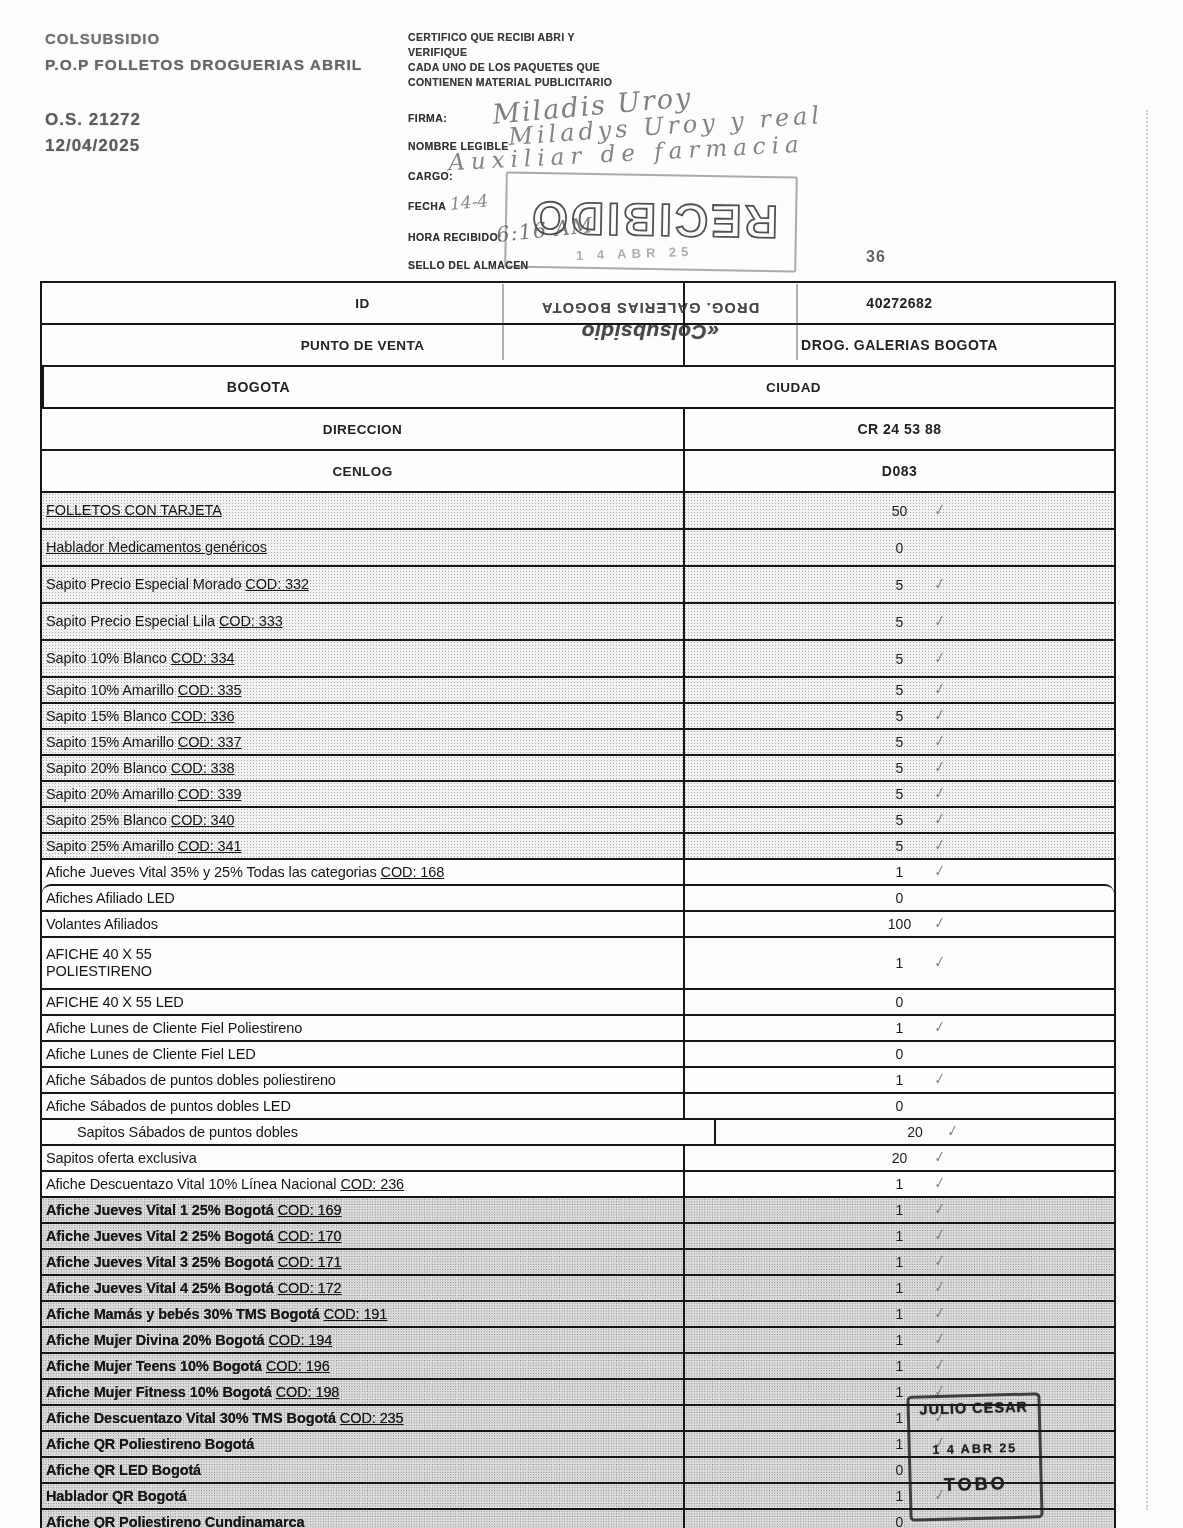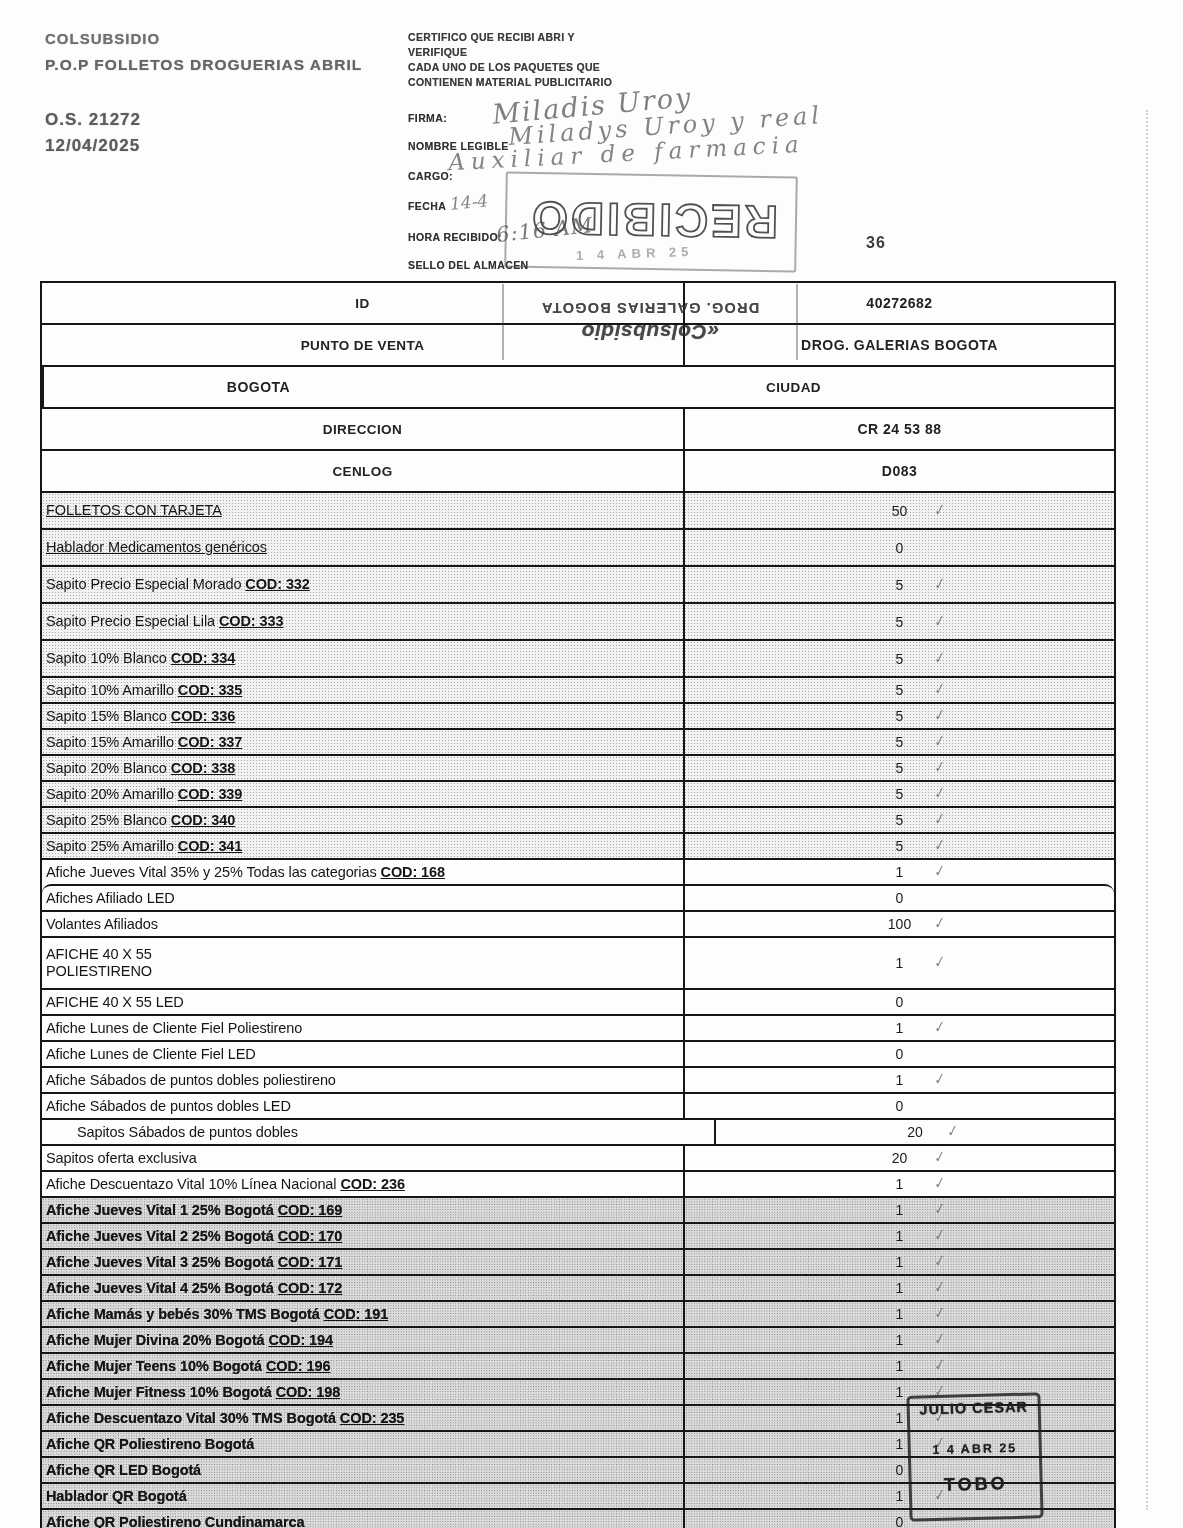--- a/index.html
+++ b/index.html
@@ -37,21 +37,21 @@
   .hand-hora{left:496px;top:218px;font-size:21px;letter-spacing:1px;transform:rotate(-6deg);opacity:.78;}
 
   
   .recibido-stamp{left:505px;top:174px;width:288px;height:92px;transform:rotate(181deg);
     border:2px solid rgba(70,70,70,.5);border-radius:2px;display:flex;align-items:center;justify-content:center;opacity:.9;}
   
   .faint-date{left:576px;top:246px;font-size:13px;font-weight:bold;letter-spacing:5px;
     color:rgba(60,60,60,.42);transform:rotate(-2deg);}
 
   
-  .page-number{left:866px;top:234px;font-size:16px;font-weight:bold;color:#b91c1c;letter-spacing:1px;}
+  .page-number{left:866px;top:248px;font-size:16px;font-weight:bold;color:#15803d;letter-spacing:1px;}
 
   
   .cs-stamp{left:502px;top:284px;width:292px;height:76px;transform:rotate(180deg);
     border-left:2px solid rgba(60,60,60,.45);border-right:2px solid rgba(60,60,60,.45);
     display:flex;flex-direction:column;align-items:center;justify-content:center;gap:4px;opacity:.88;z-index:5;}
   .cs-logo{font-size:21px;font-weight:bold;font-style:italic;color:#2f2f2f;letter-spacing:.5px;text-shadow:0 0 1px rgba(40,40,40,.6);}
   .cs-store{font-size:14.5px;font-weight:bold;color:#2f2f2f;letter-spacing:1.2px;text-shadow:0 0 .6px rgba(40,40,40,.6);}
 
   
   .doc-table{left:40px;top:281px;width:1072px;border:2.5px solid #161616;background:transparent;}
@@ -65,21 +65,21 @@
   .item-row{display:flex;border-top:2px solid #161616;}
   .item-row .ilabel{width:641px;display:flex;flex-direction:column;justify-content:center;align-items:flex-start;
      padding-left:4px;font-size:14.5px;color:#151515;line-height:1.15;letter-spacing:-.1px;box-sizing:border-box;}
   .item-row .ilabel .line{white-space:nowrap;}
   .item-row .qty{flex:1;position:relative;display:flex;align-items:center;justify-content:center;
      font-size:14px;color:#1a1a1a;border-left:2px solid #161616;}
   .item-row .num{font-weight:500;}
   .chk{position:absolute;left:58%;top:50%;transform:translateY(-58%) rotate(-18deg) skewX(-12deg);
      font-size:14px;color:#6e6e6e;font-family:"DejaVu Sans",sans-serif;opacity:.85;}
   .u .line1{text-decoration:underline;}
-  .cod{text-decoration:underline;font-weight:bold;}
+  .cod{text-decoration:underline;font-weight:normal;}
   .shade-light{background-color:#f2f2f1;background-image:radial-gradient(rgba(95,95,95,.5) .6px,transparent .75px);background-size:3px 3px;}
   .shade-dark{background-color:#dbdbda;background-image:radial-gradient(rgba(45,45,45,.55) .7px,transparent .85px);background-size:2.6px 2.6px;}
   .shade-dark .ilabel{font-weight:bold;text-shadow:0 0 .5px rgba(30,30,30,.7);}
 
   
   .date-stamp{left:908px;top:1394px;width:128px;height:120px;border:3px solid rgba(25,25,25,.8);
     border-radius:5px;transform:rotate(-1.5deg);display:flex;flex-direction:column;align-items:center;
     color:#1f1f1f;z-index:6;}
   .ds-name{margin-top:3px;font-size:14.5px;font-weight:bold;letter-spacing:1px;text-shadow:0 0 1.2px rgba(40,40,40,.9);}
   .ds-date{margin-top:26px;font-size:12.5px;font-weight:bold;letter-spacing:2px;text-shadow:0 0 .8px rgba(40,40,40,.7);}

